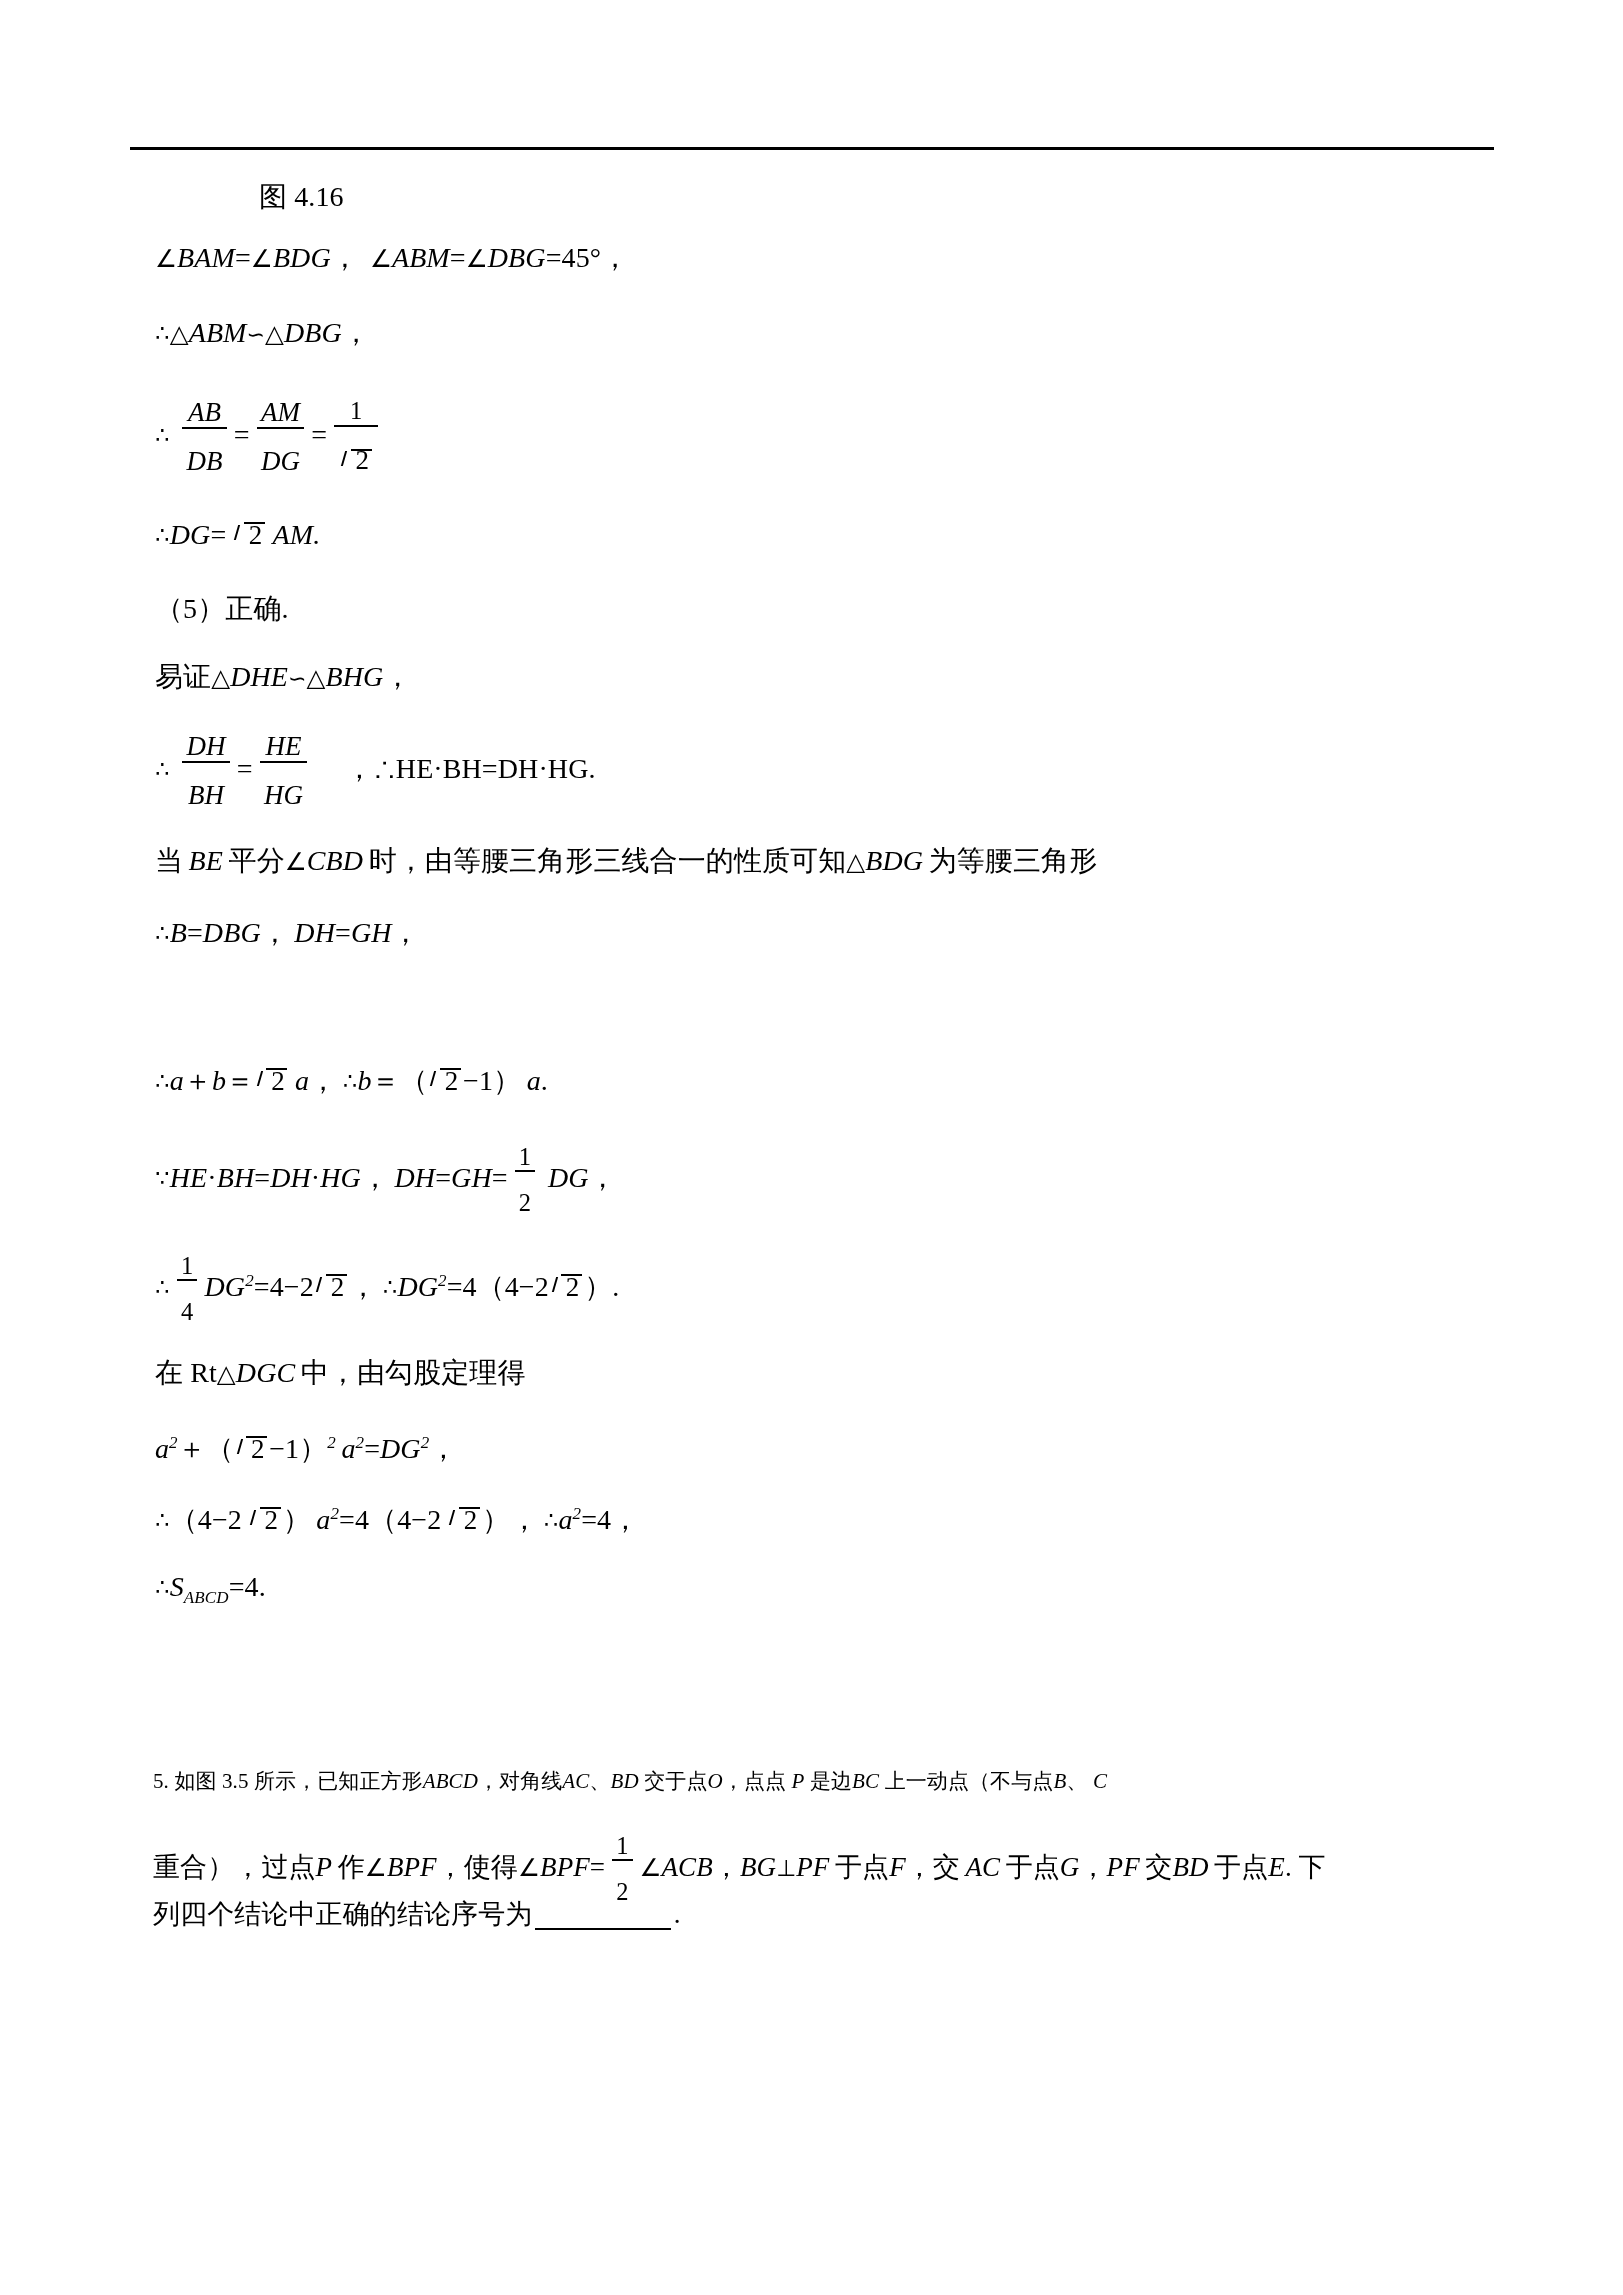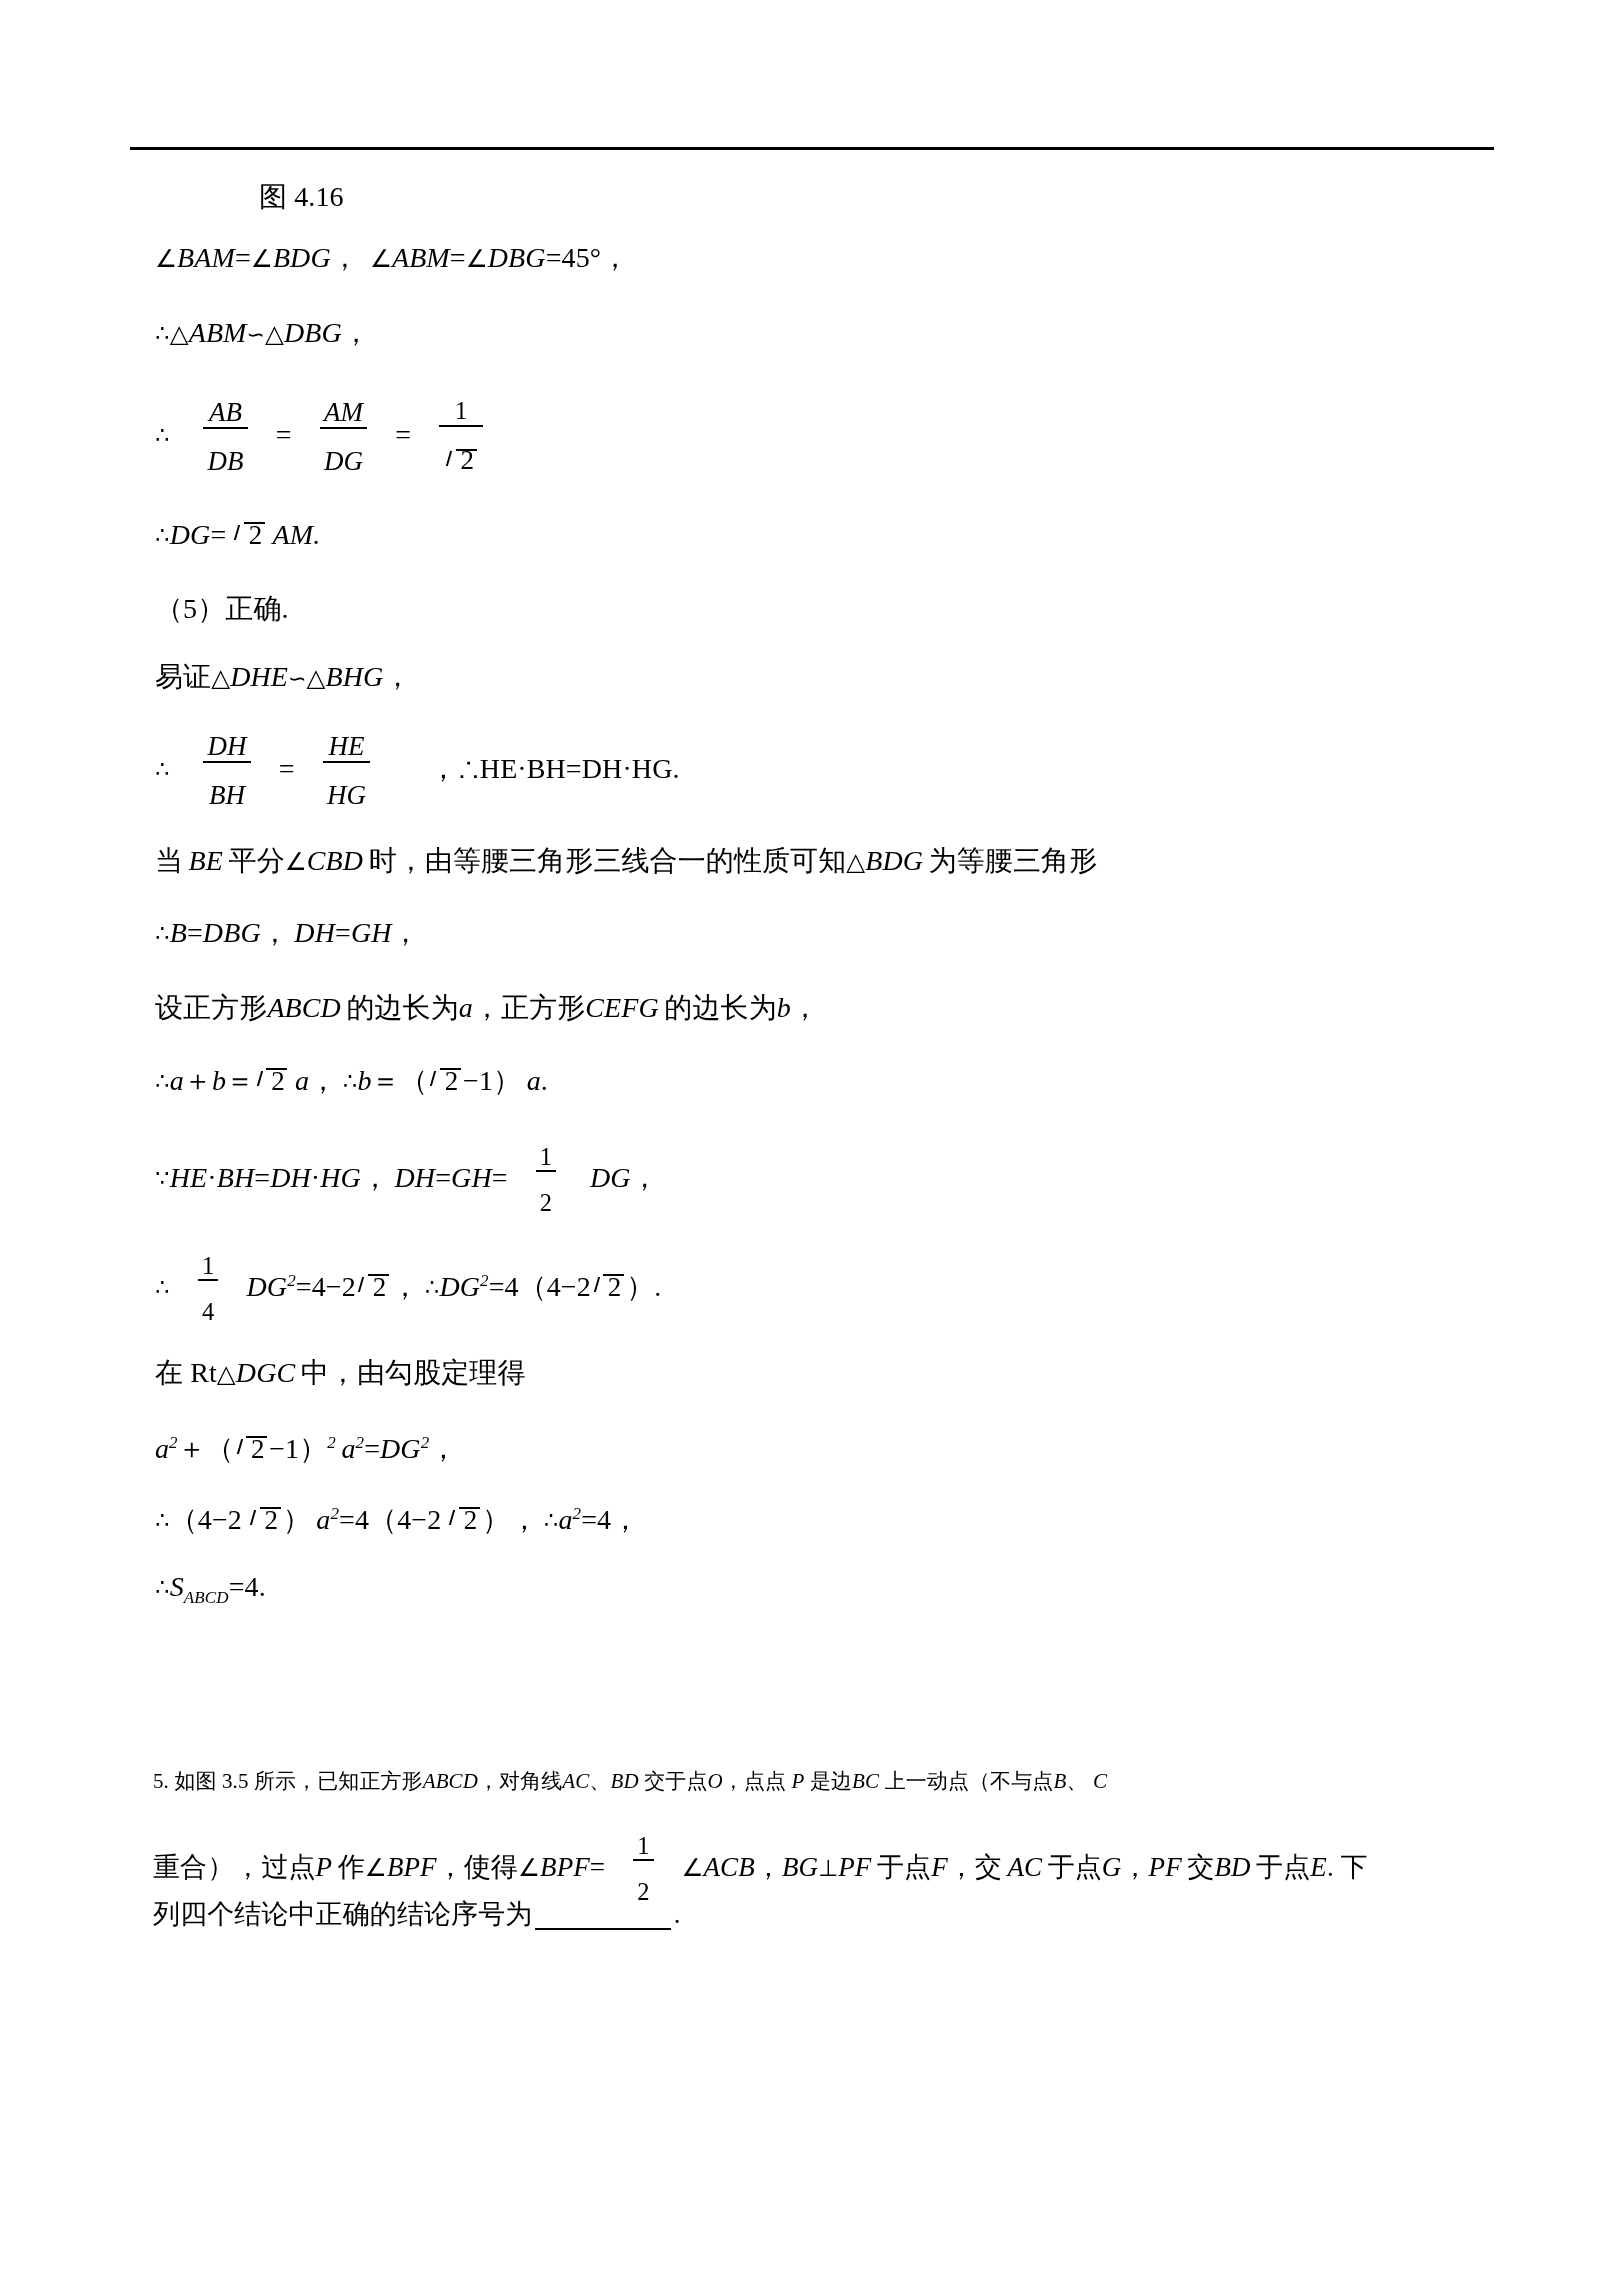--- a/index.html
+++ b/index.html
@@ -57,21 +57,21 @@
   .perp { font-style: normal; font-family: "DejaVu Sans", sans-serif; font-size: 23px; }
 
   
   .frac {
     display: inline-flex;
     flex-direction: column;
     align-items: center;
     vertical-align: middle;
     position: relative;
     top: -1.4px;
-    margin: 0 21px;
+    margin: 0 0;
   }
   .frac .num, .frac .den {
     font-style: italic;
     font-size: 27px;
     line-height: 1.05;
     padding: 0 4.1px;
   }
   .frac .num { padding-bottom: 0.7px; }
   .frac .bar {
     width: 100%;
@@ -190,23 +190,20 @@
   </div>
 
   <div class="line" style="left:155px; top:845px;">
     <span class="cn">当</span><span class="sp-s"></span><span class="mi">BE</span><span class="sp-s"></span><span class="cn">平分</span><span class="ang">∠</span><span class="mi">CBD</span><span class="sp-s"></span><span class="cn">时，由等腰三角形三线合一的性质可知</span><span class="tri">△</span><span class="mi">BDG</span><span class="sp-s"></span><span class="cn">为等腰三角形</span>
   </div>
 
   <div class="line" style="left:155px; top:917px;">
     <span class="sym">∴</span><span class="mi">B</span><span class="up">=</span><span class="mi">DBG</span><span class="up">，</span><span class="sp-s"></span><span class="mi">DH</span><span class="up">=</span><span class="mi">GH</span><span class="up">，</span>
   </div>
 
-  <div class="line" style="left:155px; top:992px;">
-    <span class="cn">设正方形</span><span class="mi">ABCD</span><span class="sp-s"></span><span class="cn">的边长为</span><span class="mi">a</span><span class="cn">，正方形</span><span class="mi">CEFG</span><span class="sp-s"></span><span class="cn">的边长为</span><span class="mi">b</span><span class="cn">，</span>
-  </div>
 
   <div class="line" style="left:155px; top:1064px;">
     <span class="sym">∴</span><span class="mi">a</span><span class="up">＋</span><span class="mi">b</span><span class="up">＝</span><span class="rad"><span class="rv">2</span></span><span class="sp-s"></span><span class="mi">a</span><span class="up">，</span><span class="sp-s"></span><span class="sym">∴</span><span class="mi">b</span><span class="up">＝（</span><span class="rad"><span class="rv">2</span></span><span class="up">−1）</span><span class="sp-s"></span><span class="mi">a</span><span class="up">.</span>
   </div>
 
   <div class="line" style="left:155px; top:1145px;">
     <span class="sym">∵</span><span class="mi">HE</span><span class="up">·</span><span class="mi">BH</span><span class="up">=</span><span class="mi">DH</span><span class="up">·</span><span class="mi">HG</span><span class="up">，</span><span class="sp-s"></span><span class="mi">DH</span><span class="up">=</span><span class="mi">GH</span><span class="up">=</span>
     <span class="frac small">
       <span class="num">1</span>
       <span class="bar"></span>

